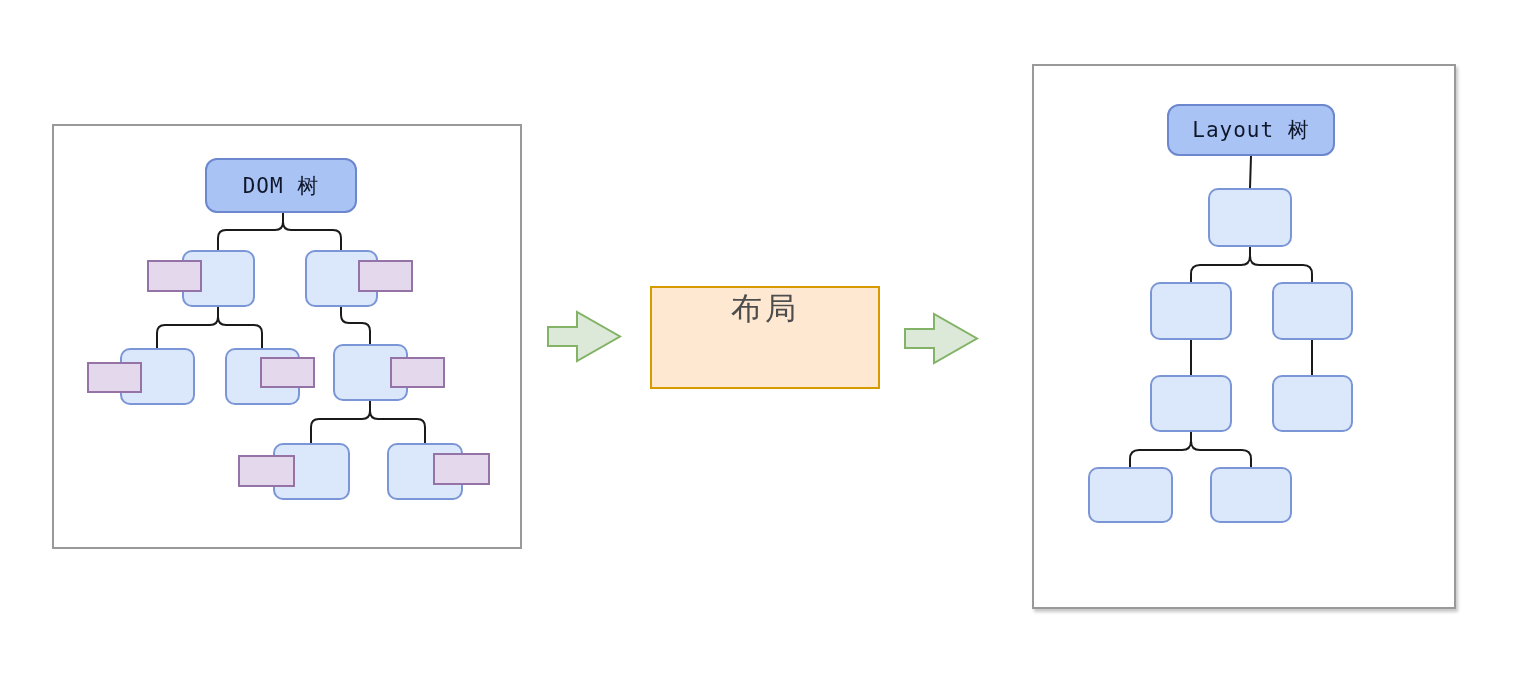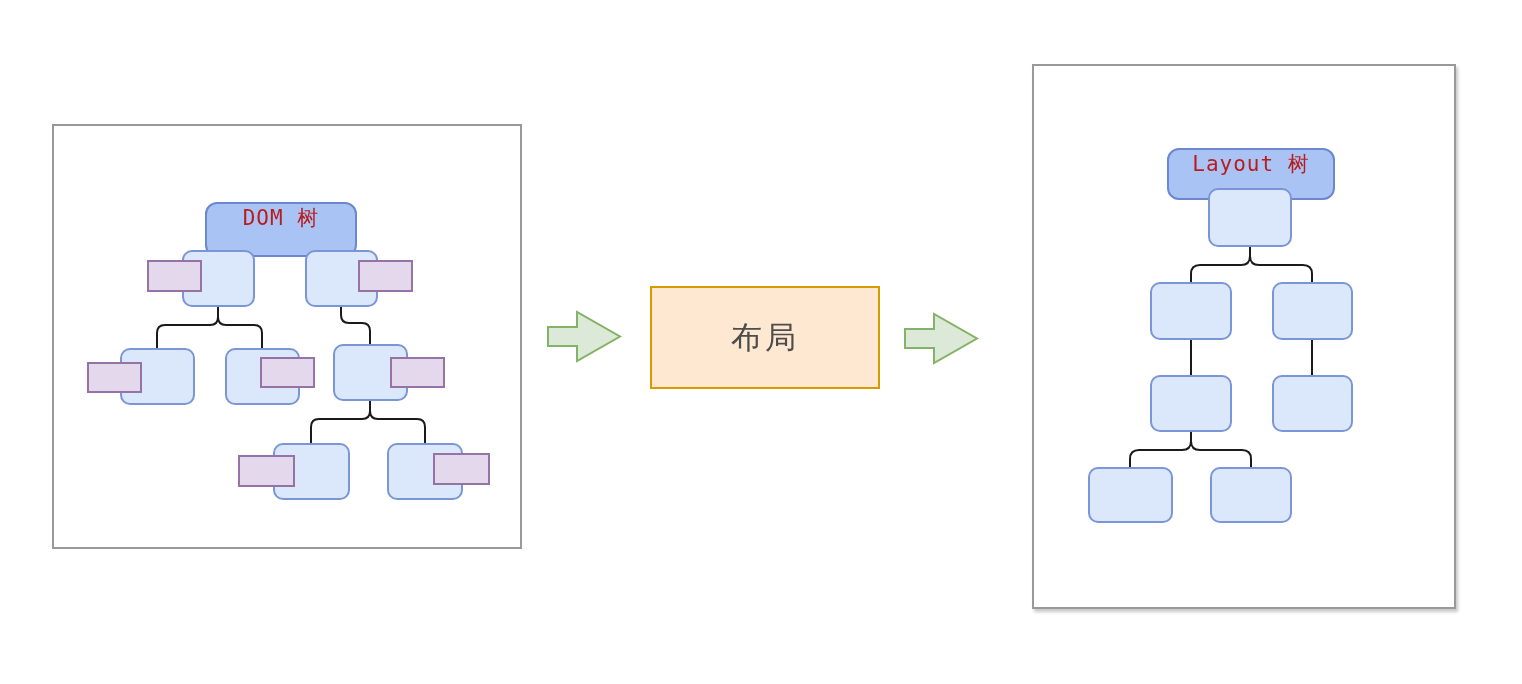--- a/index.html
+++ b/index.html
@@ -29,29 +29,28 @@
     background: var(--node-fill, #dbe7fa);
     border: 2px solid var(--node-stroke, #7b96d6);
     border-radius: 10px;
     box-sizing: border-box;
   }
   .node.root {
     background: var(--root-fill, #a9c3f5);
     border-color: var(--root-stroke, #6d87cf);
     border-radius: 12px;
     display: flex;
-    align-items: flex-start;
+    align-items: center;
     justify-content: center;
     font-family: "DejaVu Sans Mono", "Liberation Mono", monospace;
     font-size: 21px;
     font-weight: 500;
     letter-spacing: 1px;
-    color: #b91c1c;
+    color: #0f172a;
     white-space: nowrap;
-    margin-top: 44px;
   }
   .badge {
     position: absolute;
     background: var(--badge-fill, #e4d9ec);
     border: 2px solid var(--badge-stroke, #9673a6);
     box-sizing: border-box;
   }
   #edges {
     position: absolute;
     left: 0; top: 0;
@@ -68,21 +67,20 @@
   .process-box {
     position: absolute;
     left: 650px;
     top: 286px;
     width: 230px;
     height: 103px;
     background: var(--process-fill, #ffe8d1);
     border: 2px solid var(--process-stroke, #d79b00);
     box-sizing: border-box;
     display: flex;
-    align-items: center;
     justify-content: center;
   }
   .process-label {
     font-size: 31px;
     letter-spacing: 3px;
     color: var(--process-text, #4d4d4d);
   }
   .flow-arrow {
     position: absolute;
     width: 76px;

